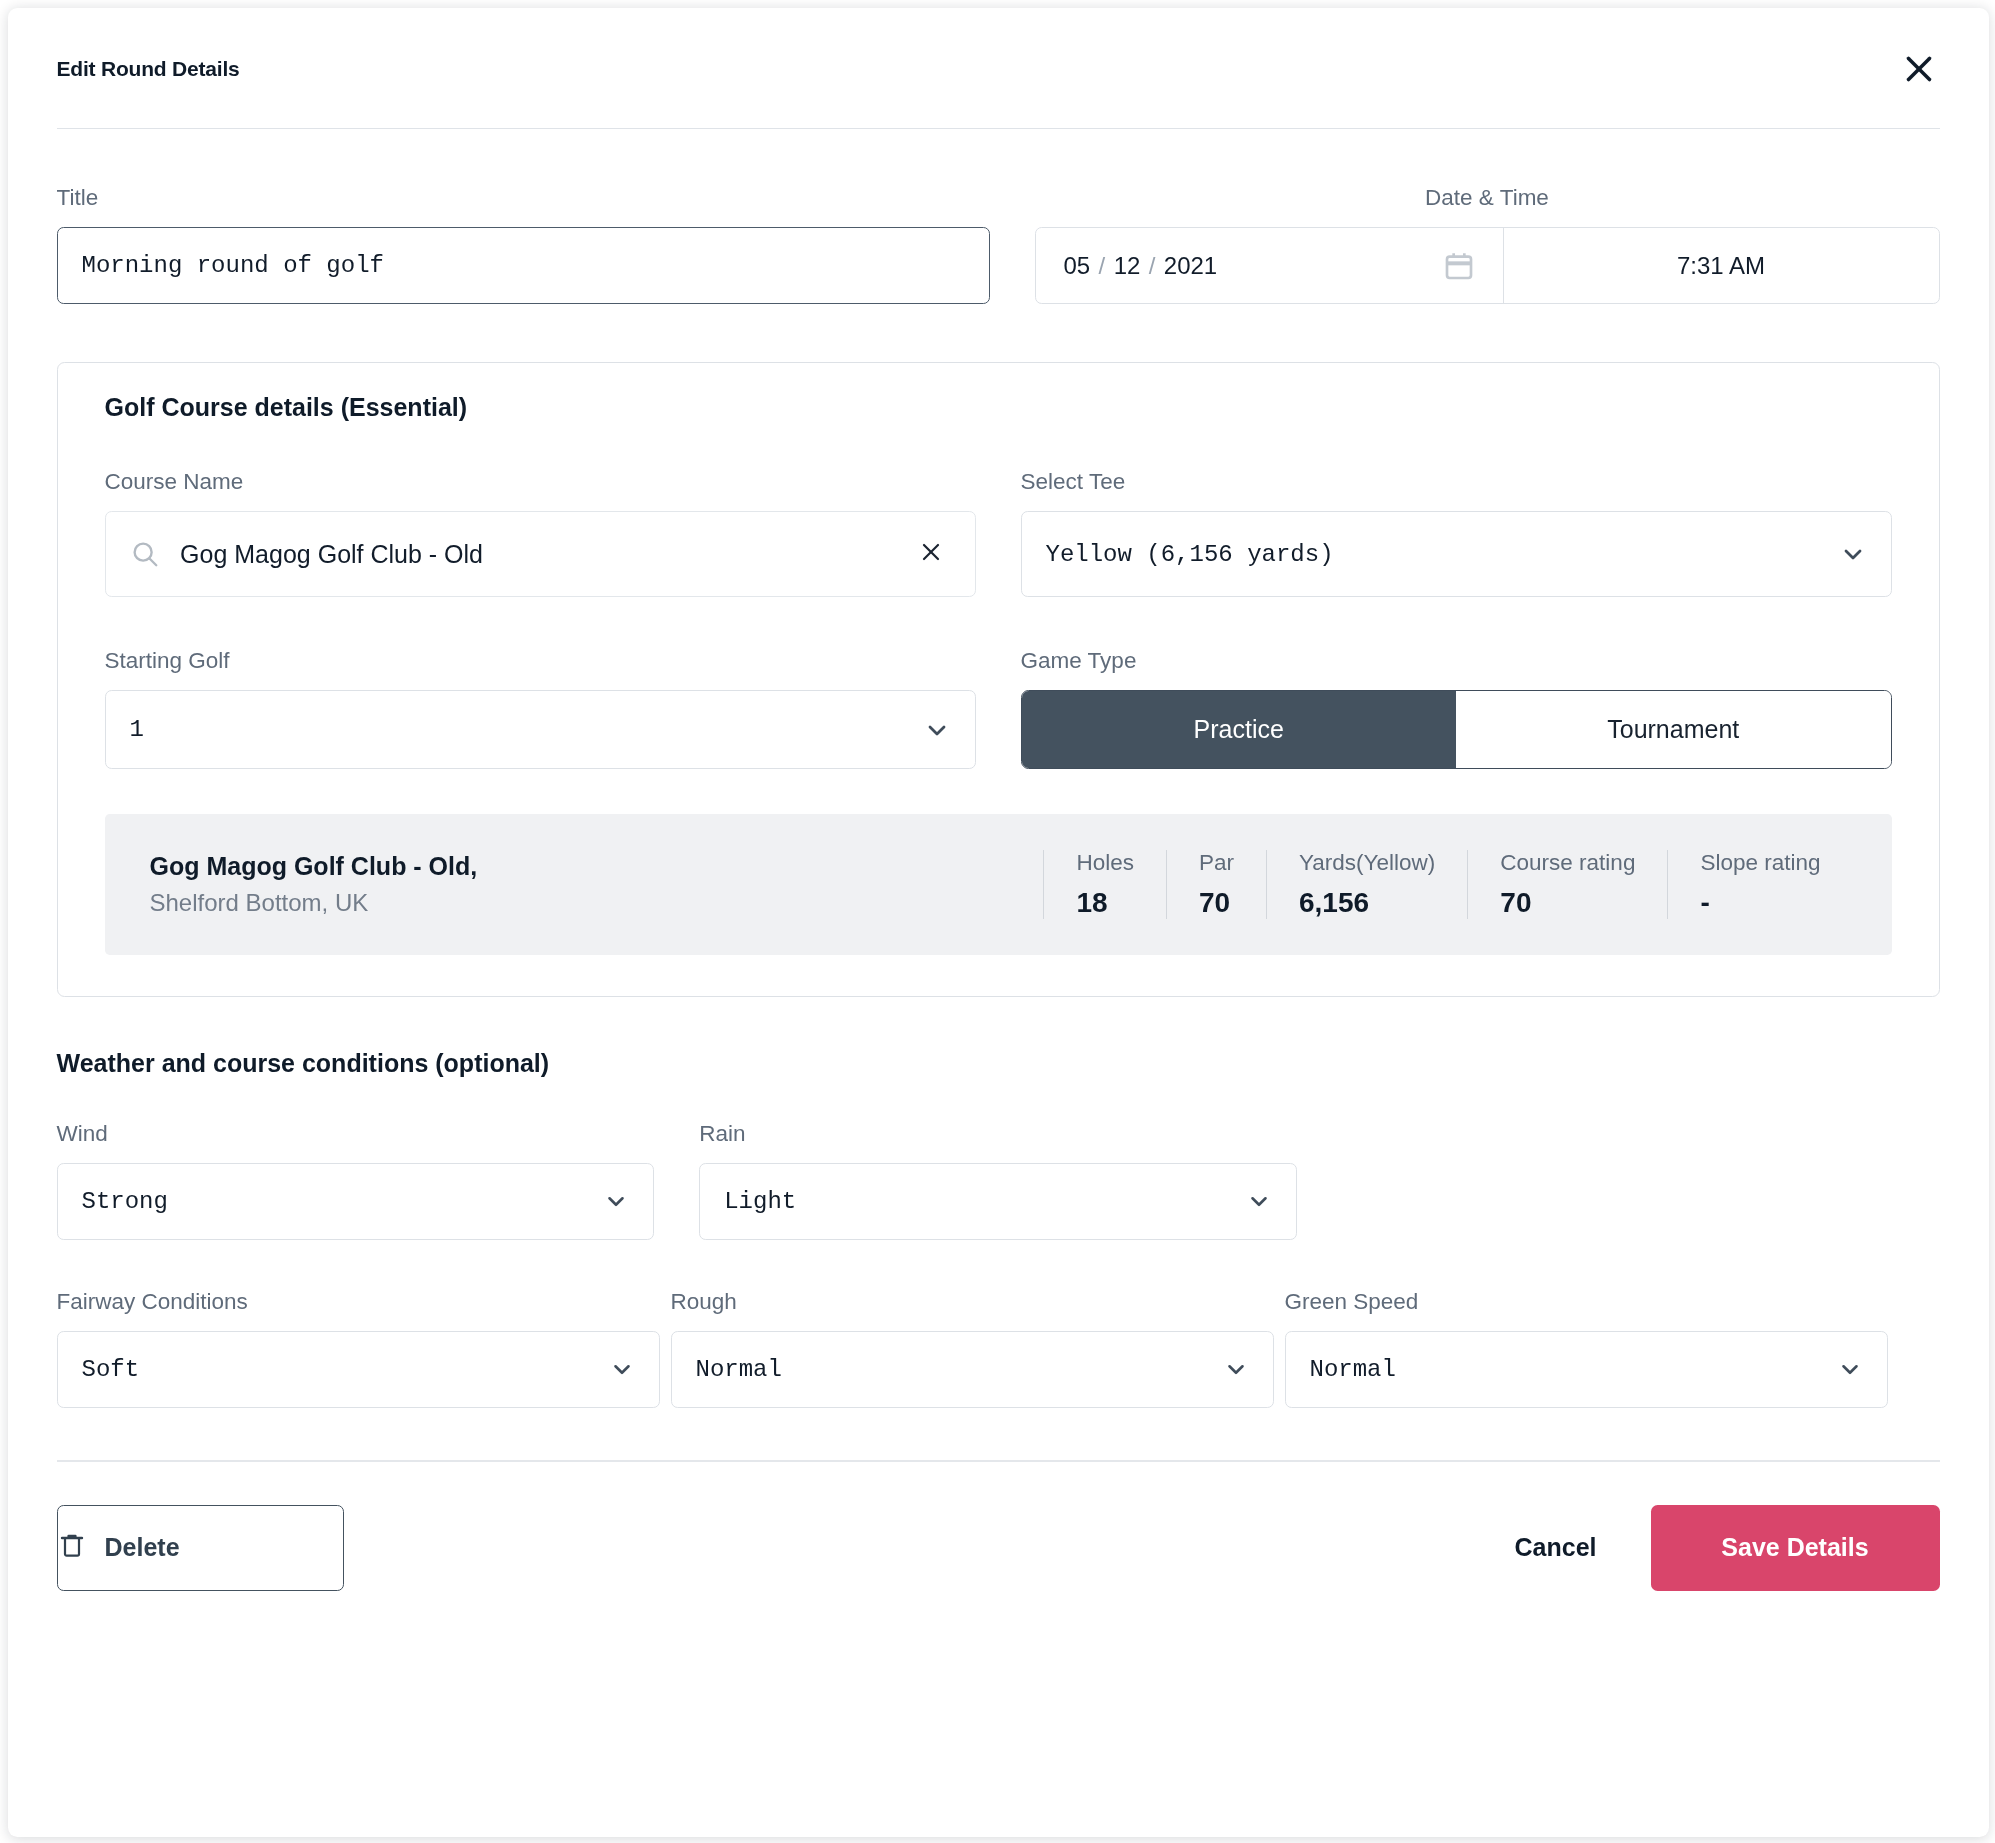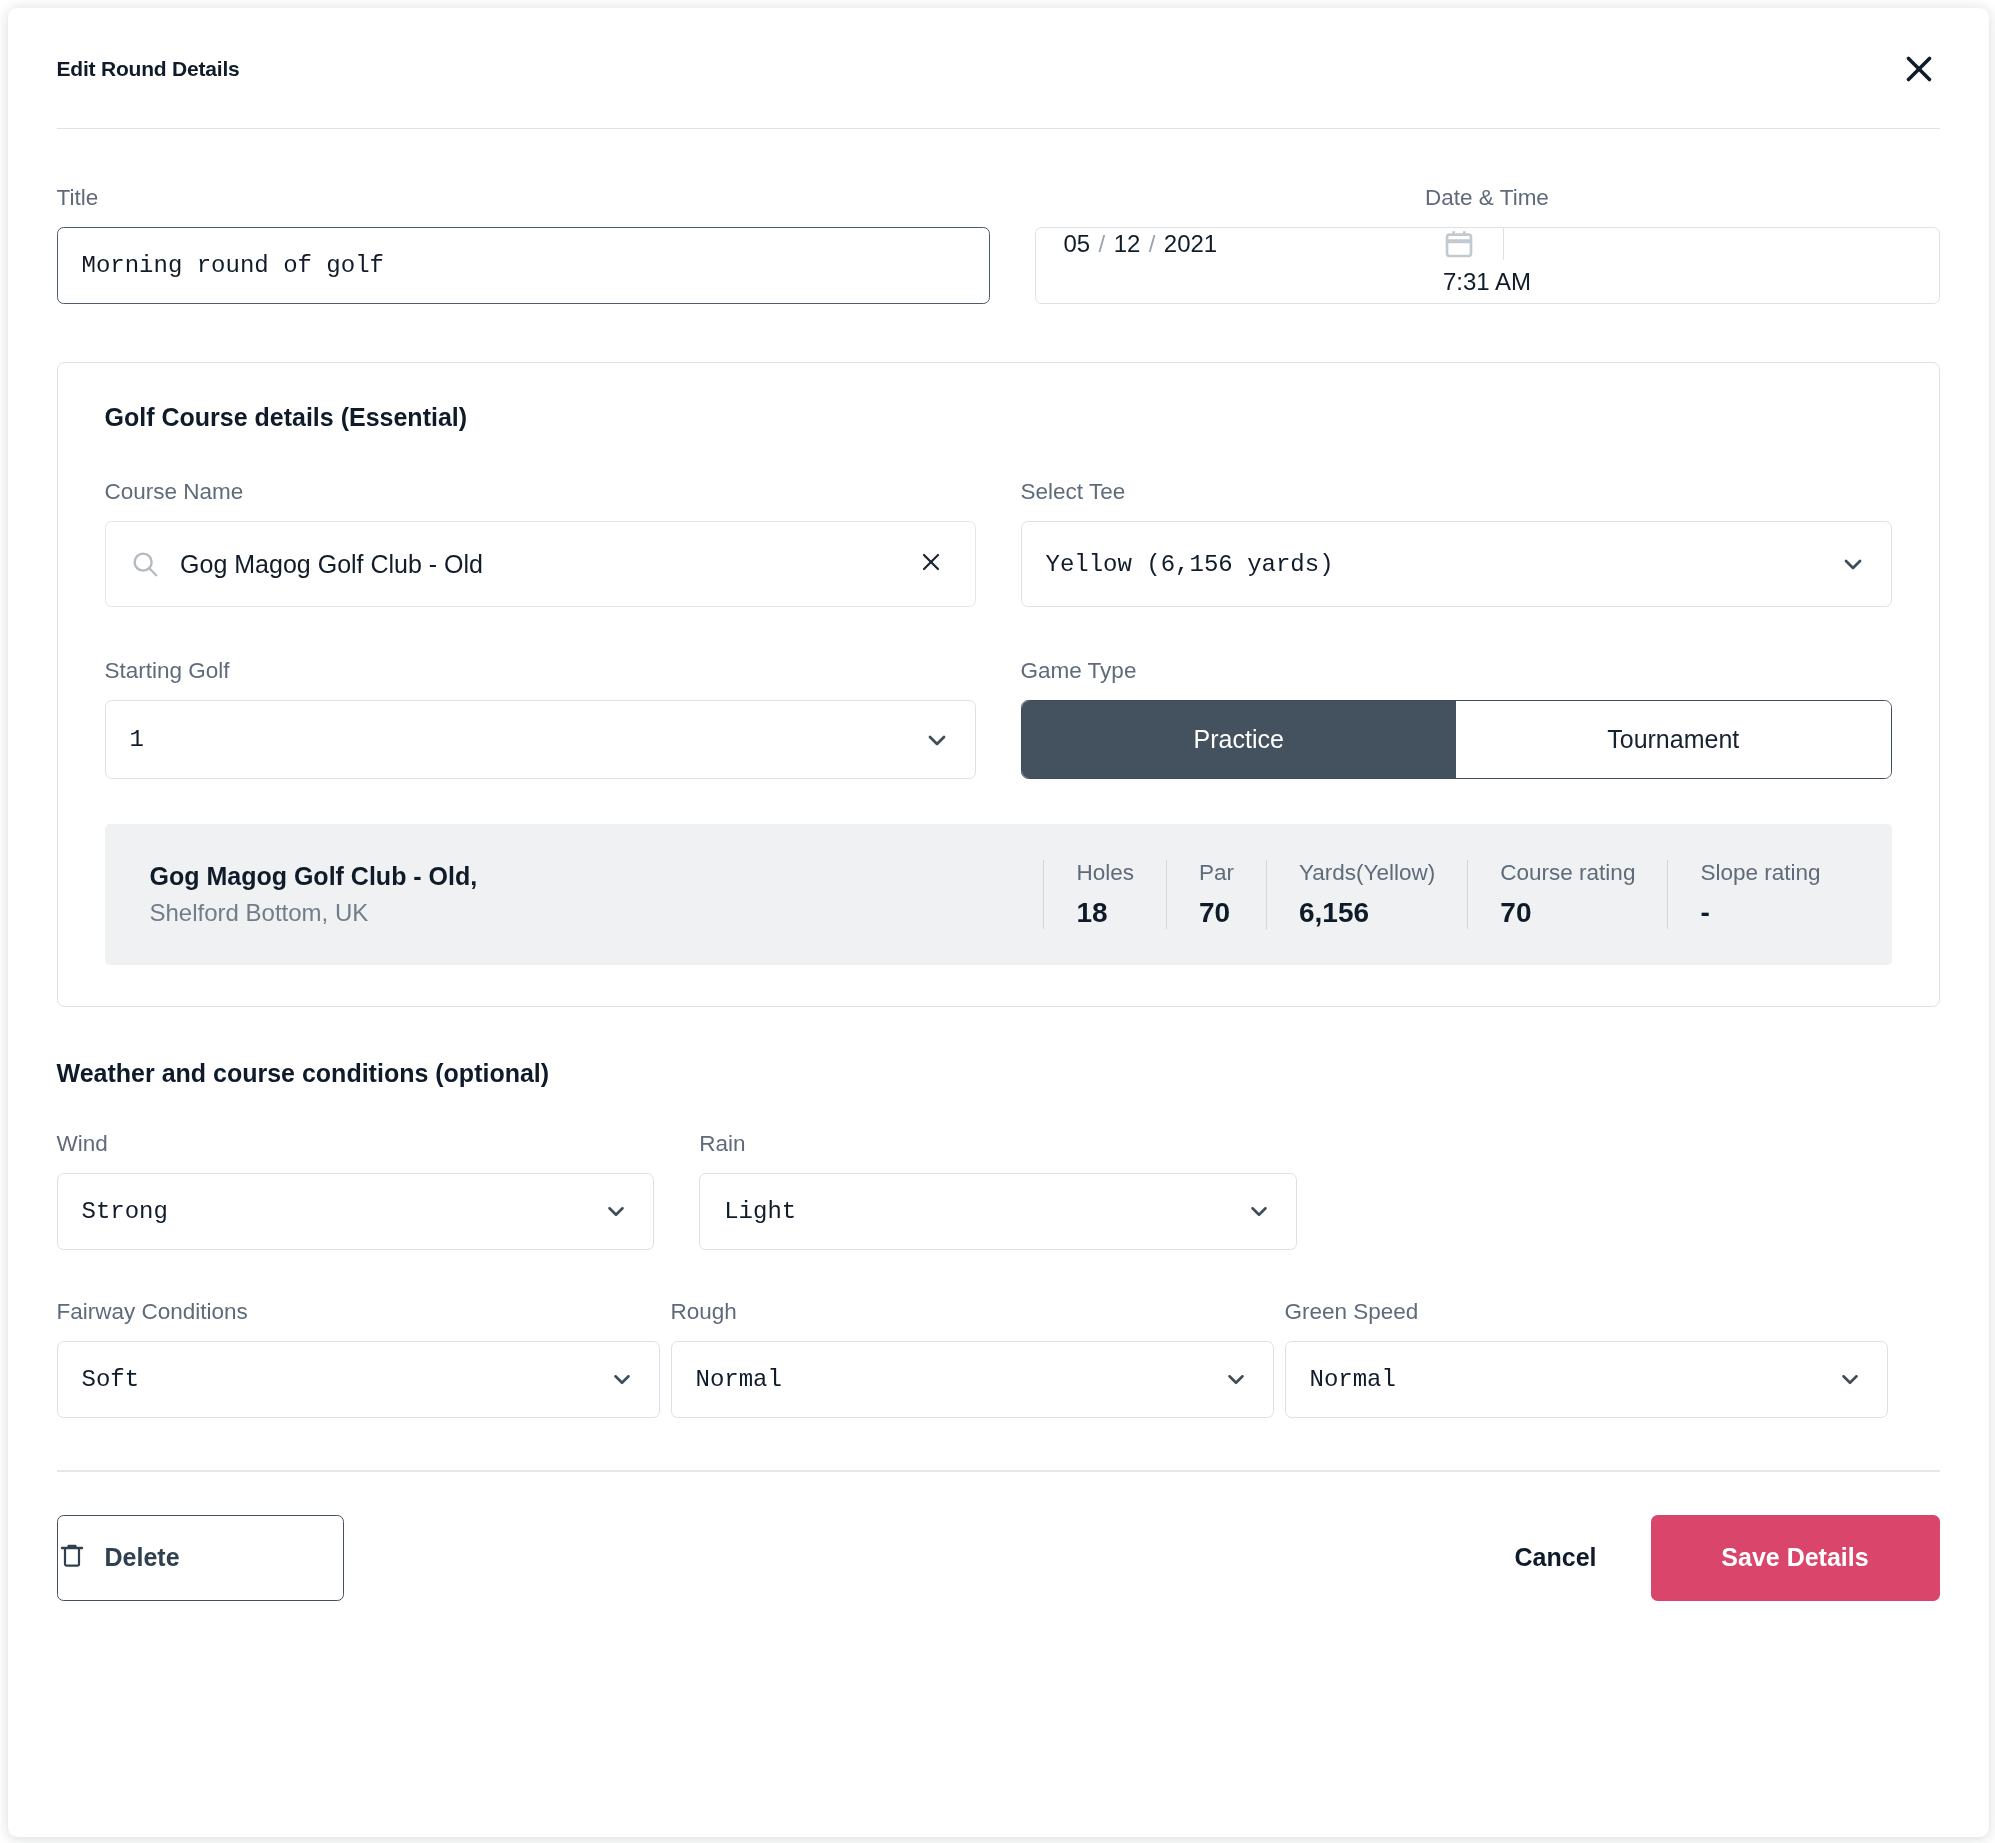--- a/index.html
+++ b/index.html
@@ -86,21 +86,20 @@
   }
   .toprow > div:first-child { width: 933px; }
   .toprow > div:last-child  { flex: 1; text-align: center; }
 
   .datetime {
     display: flex;
     height: 77px;
     border: 1.4px solid #dde1e6;
     border-radius: 6.6px;
     overflow: hidden;
-    flex-direction: column;
   }
   .dt-date {
     width: 468px;
     display: flex;
     align-items: center;
     padding: 0 28px;
     border-right: 1.4px solid #dde1e6;
     font-size: 24px;
     color: #111c2a;
   }
@@ -114,21 +113,21 @@
     justify-content: center;
     font-size: 24px;
     color: #111c2a;
   }
 
   
   .card {
     margin: 58px 49px 0 49px;
     border: 1.4px solid #dde1e6;
     border-radius: 7.5px;
-    padding: 40px 47px 41px 47px;
+    padding: 30px 47px 41px 47px;
   }
   .card-title {
     font-size: 25px;
     font-weight: bold;
     color: #0f1b29;
     margin-bottom: 47px;
   }
   .grid2 {
     display: flex;
     gap: 45px;

